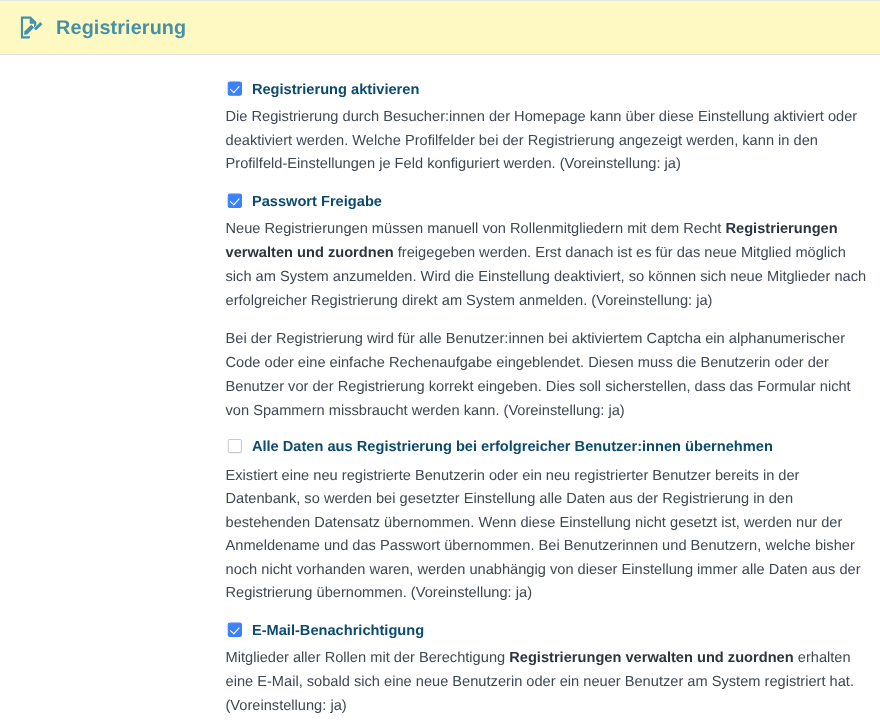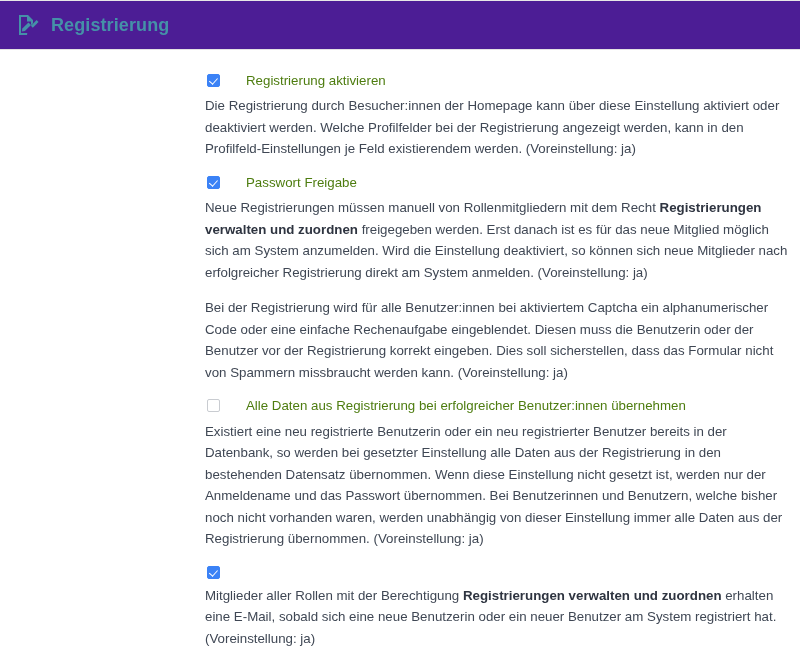--- a/index.html
+++ b/index.html
@@ -13,21 +13,21 @@
     background: #ffffff;
     font-family: "Liberation Sans", sans-serif;
     color: #3f4754;
     overflow: hidden;
   }
 
   
   .page-header {
     height: 50px;
     box-sizing: border-box;
-    background: #4c1d95;
+    background: #fef9c3;
     border-top: 1px solid #e7e7e7;
     border-bottom: 1px solid #e2e2e2;
     display: flex;
     align-items: center;
     padding-left: 16px;
   }
   .header-icon {
     width: 24px;
     height: 24px;
     flex: 0 0 24px;
@@ -83,24 +83,24 @@
     left: 3.3px;
     top: 1px;
     width: 3.5px;
     height: 7px;
     border: solid #ffffff;
     border-width: 0 1.7px 1.7px 0;
     transform: rotate(42deg);
   }
   .setting-title {
     font-size: 13.3px;
-    font-weight: normal;
-    color: #4d7c0f;
+    font-weight: bold;
+    color: #0c4a6e;
     line-height: 1.3;
-    margin-left: 26px;
+    margin-left: 9px;
     cursor: pointer;
   }
   .setting-desc {
     font-size: 13.3px;
     line-height: 1.62;
     color: #3f4754;
     margin: 0 0 14px 0;
     max-width: 585px;
   }
   .setting-desc b { font-weight: bold; color: #2e3440; }
@@ -120,21 +120,21 @@
   <span class="page-title">Registrierung</span>
 </div>
 
 <div class="form-wrap">
 
   <div class="setting-block">
     <div class="setting-label-row">
       <span class="cb on"></span>
       <span class="setting-title">Registrierung aktivieren</span>
     </div>
-    <p class="setting-desc">Die Registrierung durch Besucher:innen der Homepage kann über diese Einstellung aktiviert oder deaktiviert werden. Welche Profilfelder bei der Registrierung angezeigt werden, kann in den Profilfeld-Einstellungen je Feld existierendem werden. (Voreinstellung: ja)</p>
+    <p class="setting-desc">Die Registrierung durch Besucher:innen der Homepage kann über diese Einstellung aktiviert oder deaktiviert werden. Welche Profilfelder bei der Registrierung angezeigt werden, kann in den Profilfeld-Einstellungen je Feld konfiguriert werden. (Voreinstellung: ja)</p>
   </div>
 
   <div class="setting-block">
     <div class="setting-label-row">
       <span class="cb on"></span>
       <span class="setting-title">Passwort Freigabe</span>
     </div>
     <p class="setting-desc">Neue Registrierungen müssen manuell von Rollenmitgliedern mit dem Recht <b>Registrierungen verwalten und zuordnen</b> freigegeben werden. Erst danach ist es für das neue Mitglied möglich sich am System anzumelden. Wird die Einstellung deaktiviert, so können sich neue Mitglieder nach erfolgreicher Registrierung direkt am System anmelden. (Voreinstellung: ja)</p>
   </div>
 
@@ -146,17 +146,18 @@
     <div class="setting-label-row">
       <span class="cb off"></span>
       <span class="setting-title">Alle Daten aus Registrierung bei erfolgreicher Benutzer:innen übernehmen</span>
     </div>
     <p class="setting-desc">Existiert eine neu registrierte Benutzerin oder ein neu registrierter Benutzer bereits in der Datenbank, so werden bei gesetzter Einstellung alle Daten aus der Registrierung in den bestehenden Datensatz übernommen. Wenn diese Einstellung nicht gesetzt ist, werden nur der Anmeldename und das Passwort übernommen. Bei Benutzerinnen und Benutzern, welche bisher noch nicht vorhanden waren, werden unabhängig von dieser Einstellung immer alle Daten aus der Registrierung übernommen. (Voreinstellung: ja)</p>
   </div>
 
   <div class="setting-block">
     <div class="setting-label-row">
       <span class="cb on"></span>
+      <span class="setting-title">E-Mail-Benachrichtigung</span>
     </div>
     <p class="setting-desc">Mitglieder aller Rollen mit der Berechtigung <b>Registrierungen verwalten und zuordnen</b> erhalten eine E-Mail, sobald sich eine neue Benutzerin oder ein neuer Benutzer am System registriert hat. (Voreinstellung: ja)</p>
   </div>
 
 </div>
 
 </body></html>

